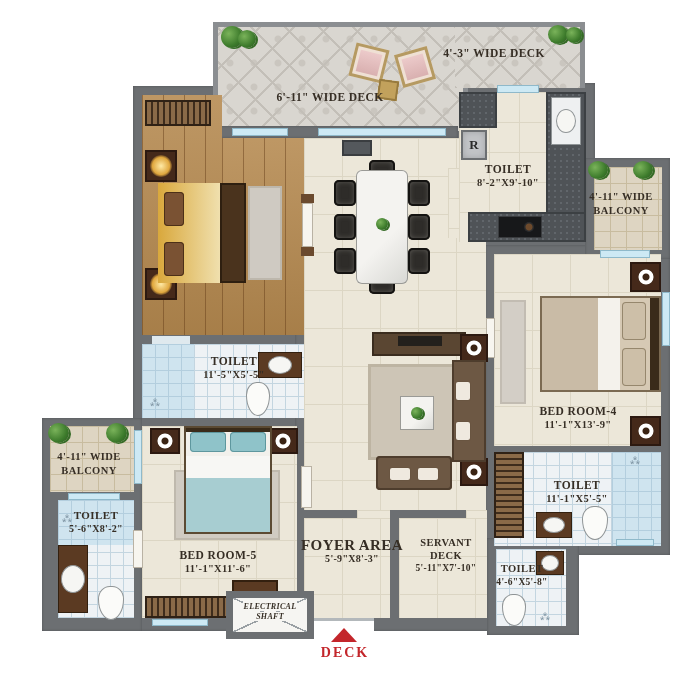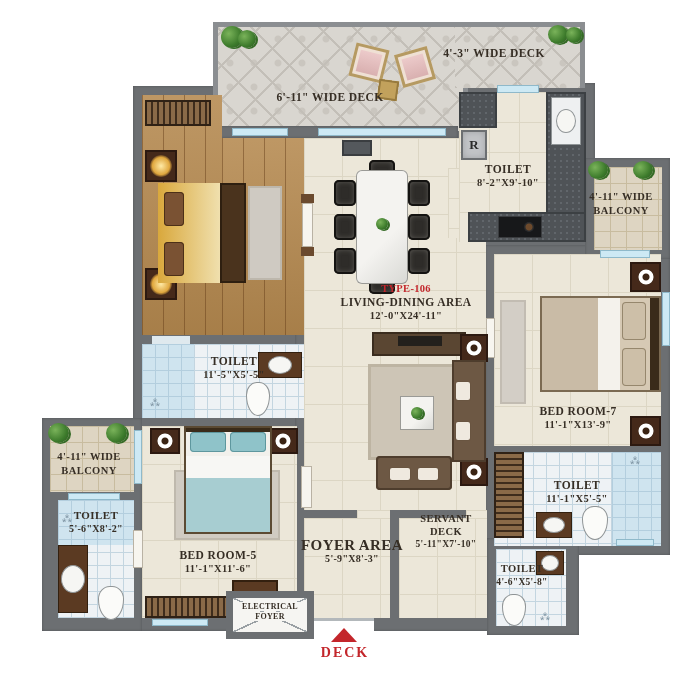--- a/index.html
+++ b/index.html
@@ -56,21 +56,21 @@
   .deck-chair{background:#efe0d4;border:3px solid #b59a62;}
   .deck-chair-in{position:absolute;left:3px;top:3px;right:3px;bottom:3px;background:linear-gradient(#eccaca,#d9b0b0);}
   .shaft-inner{background:
       linear-gradient(to top right,transparent 48.7%,#9aa0a4 48.7% 51.3%,transparent 51.3%),
       linear-gradient(to bottom right,transparent 48.7%,#9aa0a4 48.7% 51.3%,transparent 51.3%),#f6f5f2;}
   
   .lbl{position:absolute;transform:translateX(-50%);text-align:center;color:#362e25;white-space:nowrap;font-weight:700;}
   .lbl .nm{font-size:11.5px;line-height:14px;letter-spacing:.4px;}
   .lbl .dm{font-size:10.5px;line-height:13px;letter-spacing:.3px;}
   .red{color:#c3262b;}
-  .shaft-txt{font-size:8px;line-height:9.5px;font-weight:700;color:#362e25;letter-spacing:.3px;}
+  .shaft-txt{font-size:8px;line-height:9.5px;font-weight:700;color:#362e25;letter-spacing:.3px;font-style:italic;}
   .shaft-txt span{background:#f6f5f2;padding:0 1px;}
   .r-box{background:#c3c5c8;box-shadow:inset 0 0 0 2px #6c6f72, inset 0 0 8px #8e9194;
          display:flex;align-items:center;justify-content:center;
          font-weight:700;font-size:13px;color:#2b2b2b;}
   .entry-tri{width:0;height:0;border-left:13px solid transparent;border-right:13px solid transparent;border-bottom:14px solid #c3262b;}
   .entry-txt{position:absolute;transform:translateX(-50%);color:#c3262b;font-weight:700;font-size:14px;letter-spacing:2px;}
   .shower-ic{position:absolute;color:#7d93a2;font-size:9px;line-height:9px;}
 </style>
 </head>
 <body>
@@ -235,21 +235,21 @@
   <div class="abs basin" style="left:58px;top:545px;width:30px;height:68px;">
       <div class="basin-bowl" style="width:22px;height:26px;"></div>
     </div>
   <div class="abs wc" style="left:98px;top:586px;width:24px;height:32px;"></div>
   <div class="shower-ic" style="left:62px;top:514px;">⁂</div>
 
   <div class="abs" style="left:226px;top:591px;width:88px;height:48px;background:#6c6f72;padding:0;">
     <div class="abs shaft-inner" style="left:7px;top:7px;width:74px;height:34px;"></div>
     <div class="abs shaft-txt" style="left:7px;top:11px;width:74px;text-align:center;">
       <span>ELECTRICAL</span><br>
-      <span>FOYER</span>
+      <span>SHAFT</span>
     </div>
   </div>
 
   <div class="abs plant" style="left:221px;top:26px;width:22px;height:22px;"></div>
   <div class="abs plant" style="left:238px;top:30px;width:18px;height:18px;"></div>
   <div class="abs plant" style="left:548px;top:25px;width:20px;height:19px;"></div>
   <div class="abs plant" style="left:566px;top:27px;width:16px;height:16px;"></div>
   <div class="abs plant" style="left:588px;top:161px;width:20px;height:18px;"></div>
   <div class="abs plant" style="left:633px;top:161px;width:20px;height:18px;"></div>
   <div class="abs plant" style="left:48px;top:423px;width:21px;height:20px;"></div>
@@ -270,27 +270,22 @@
     <div class="nm">4'-3" WIDE DECK</div>
   </div>
   <div class="lbl" style="left:508px;top:162px;">
     <div class="nm">TOILET</div>
     <div class="dm">8'-2"X9'-10"</div>
   </div>
   <div class="lbl" style="left:621px;top:190px;">
     <div class="nm" style="font-size:10.5px;">4'-11" WIDE</div>
     <div class="nm" style="font-size:10.5px;">BALCONY</div>
   </div>
-  <div class="lbl" style="left:406px;top:282px;">
-    <div class="dm red">TYPE-106</div>
-    <div class="nm">LIVING-DINING AREA</div>
-    <div class="dm">12'-0"X24'-11"</div>
-  </div>
   <div class="lbl" style="left:578px;top:404px;">
-    <div class="nm">BED ROOM-7</div>
+    <div class="nm">BED ROOM-4</div>
     <div class="dm">11'-1"X13'-9"</div>
   </div>
   <div class="lbl" style="left:234px;top:354px;">
     <div class="nm">TOILET</div>
     <div class="dm">11'-5"X5'-5"</div>
   </div>
   <div class="lbl" style="left:218px;top:548px;">
     <div class="nm">BED ROOM-5</div>
     <div class="dm">11'-1"X11'-6"</div>
   </div>
@@ -303,21 +298,21 @@
     <div class="nm" style="font-size:10.5px;">BALCONY</div>
   </div>
   <div class="lbl" style="left:577px;top:478px;">
     <div class="nm">TOILET</div>
     <div class="dm">11'-1"X5'-5"</div>
   </div>
   <div class="lbl" style="left:522px;top:562px;">
     <div class="nm" style="font-size:10.5px;">TOILET</div>
     <div class="dm" style="font-size:9.5px;">4'-6"X5'-8"</div>
   </div>
-  <div class="lbl" style="left:446px;top:512px;">
+  <div class="lbl" style="left:446px;top:536px;">
     <div class="nm" style="font-size:10.5px;line-height:13px;">SERVANT</div>
     <div class="nm" style="font-size:10.5px;line-height:13px;">DECK</div>
     <div class="dm" style="font-size:9.5px;">5'-11"X7'-10"</div>
   </div>
   <div class="lbl" style="left:352px;top:538px;">
     <div class="nm" style="font-size:15px;">FOYER AREA</div>
     <div class="dm" style="font-size:10px;">5'-9"X8'-3"</div>
   </div>
 
   <div class="abs entry-tri" style="left:331px;top:628px;"></div>

